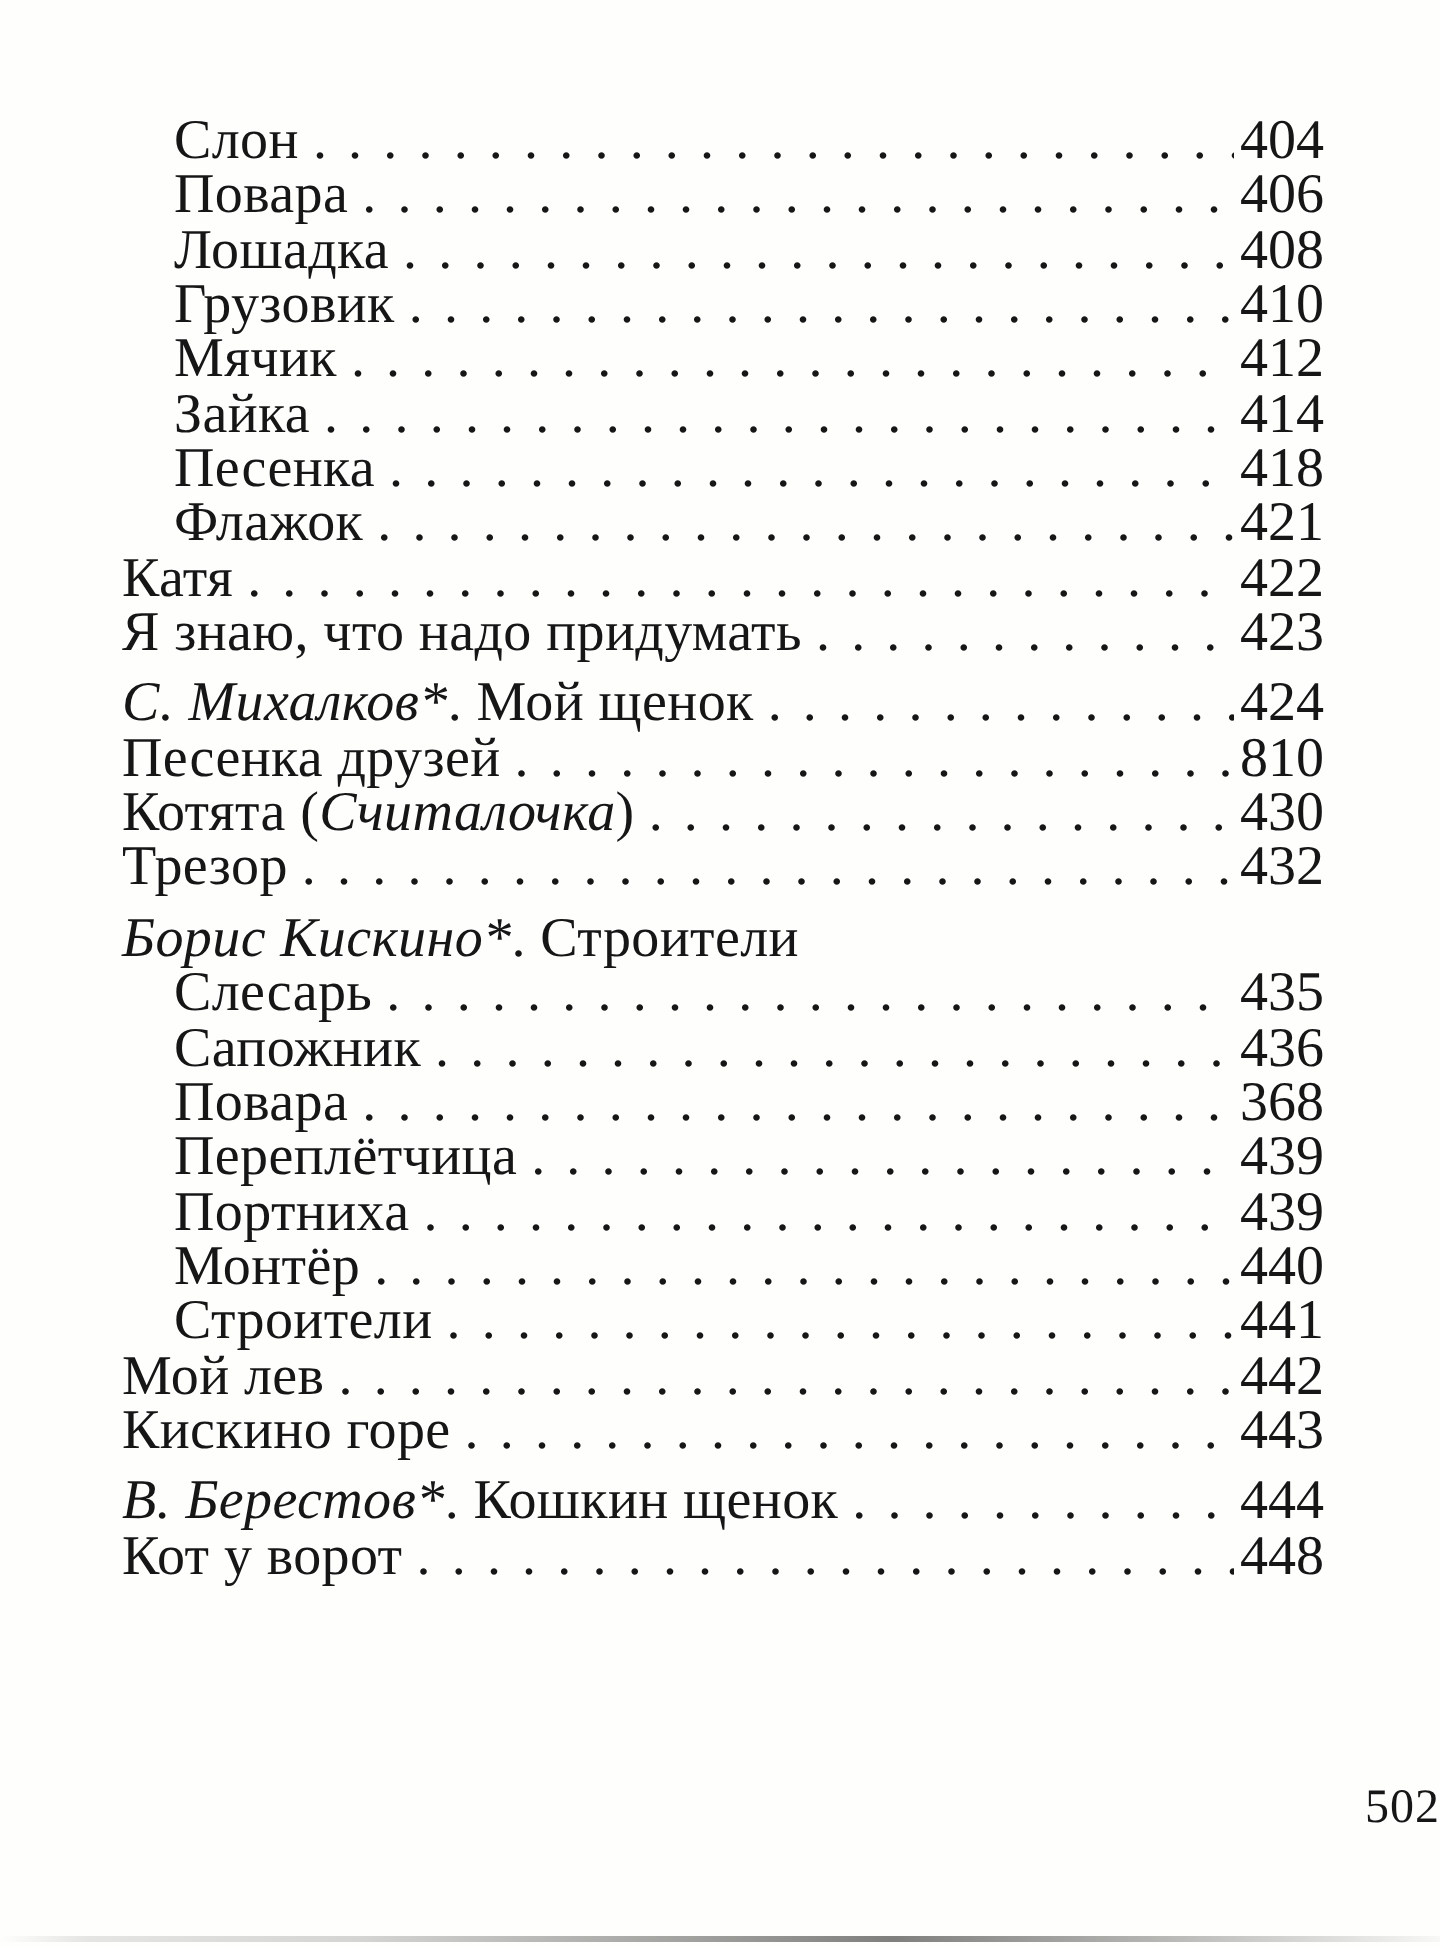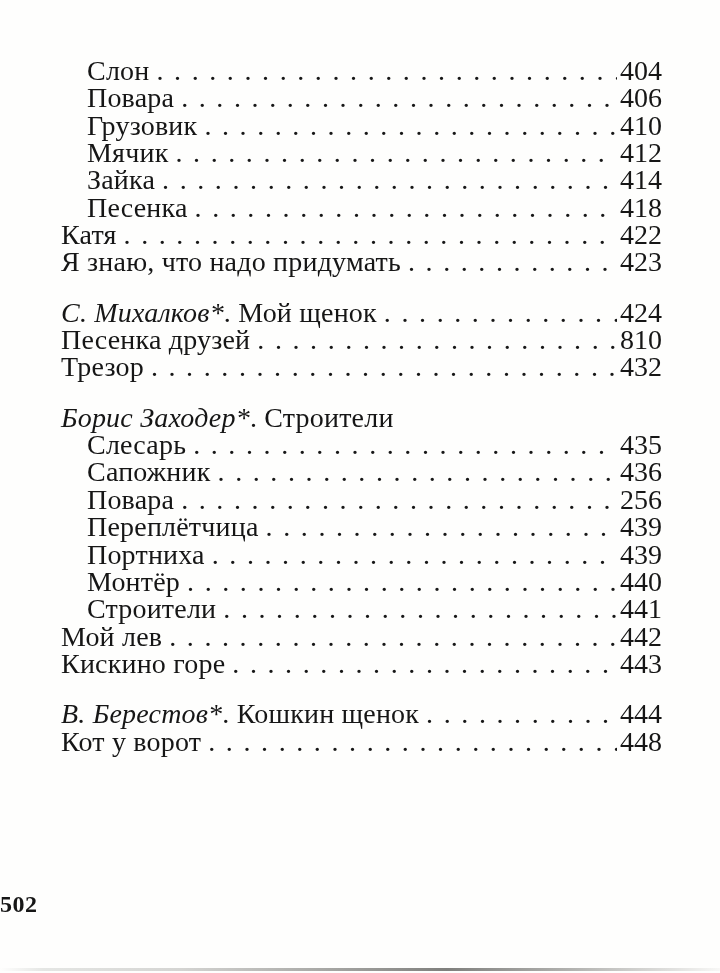--- a/index.html
+++ b/index.html
@@ -21,21 +21,21 @@
   }
   .row {
     display: flex;
     align-items: baseline;
     height: 27.35px;
     font-size: 28px;
     line-height: 27.35px;
     white-space: nowrap;
   }
   .row.indent { padding-left: 26px; }
-  .row.section-gap { margin-top: 23px; }
+  .row.section-gap { margin-top: 8px; }
   .seg.italic { font-style: italic; }
   .title { flex: 0 0 auto; letter-spacing: 0.2px; }
   .leader {
     flex: 1 1 auto;
     overflow: hidden;
     margin: 0 3px 0 7px;
     min-width: 0;
   }
   .leader::after {
     content: ". . . . . . . . . . . . . . . . . . . . . . . . . . . . . . . . . . . . . . . . . . . . . . . . . . . . . . . . . . . .";
@@ -46,24 +46,23 @@
   .pagenum {
     flex: 0 0 auto;
     text-align: center;
     min-width: 10px;
   }
   .footer {
     position: absolute;
     top: 891px;
     left: 0;
     width: 720px;
-    text-align: left;
+    text-align: right;
     font-size: 24px;
     letter-spacing: 0.5px;
-    font-weight: bold;
   }
   .page-edge {
     position: absolute;
     bottom: 2px;
     left: 0;
     width: 720px;
     height: 3px;
     background: linear-gradient(90deg,
       rgba(190,200,195,0.00) 0%,
       rgba(170,175,170,0.30) 6%,
@@ -85,20 +84,25 @@
     <span class="leader"></span>
     <span class="pagenum">404</span>
   </div>
 
   <div class="row indent">
     <span class="title"><span class="seg">Повара</span></span>
     <span class="leader"></span>
     <span class="pagenum">406</span>
   </div>
 
+  <div class="row indent">
+    <span class="title"><span class="seg">Лошадка</span></span>
+    <span class="leader"></span>
+    <span class="pagenum">408</span>
+  </div>
 
   <div class="row indent">
     <span class="title"><span class="seg">Грузовик</span></span>
     <span class="leader"></span>
     <span class="pagenum">410</span>
   </div>
 
   <div class="row indent">
     <span class="title"><span class="seg">Мячик</span></span>
     <span class="leader"></span>
@@ -112,20 +116,25 @@
   </div>
 
 
   <div class="row indent">
     <span class="title"><span class="seg">Песенка</span></span>
     <span class="leader"></span>
     <span class="pagenum">418</span>
   </div>
 
 
+  <div class="row indent">
+    <span class="title"><span class="seg">Флажок</span></span>
+    <span class="leader"></span>
+    <span class="pagenum">421</span>
+  </div>
 
   <div class="row">
     <span class="title"><span class="seg">Катя</span></span>
     <span class="leader"></span>
     <span class="pagenum">422</span>
   </div>
 
   <div class="row">
     <span class="title"><span class="seg">Я знаю, что надо придумать</span></span>
     <span class="leader"></span>
@@ -137,50 +146,55 @@
     <span class="leader"></span>
     <span class="pagenum">424</span>
   </div>
 
   <div class="row">
     <span class="title"><span class="seg">Песенка друзей</span></span>
     <span class="leader"></span>
     <span class="pagenum">810</span>
   </div>
 
+  <div class="row">
+    <span class="title"><span class="seg">Котята (</span><span class="seg italic">Считалочка</span><span class="seg">)</span></span>
+    <span class="leader"></span>
+    <span class="pagenum">430</span>
+  </div>
 
   <div class="row">
     <span class="title"><span class="seg">Трезор</span></span>
     <span class="leader"></span>
     <span class="pagenum">432</span>
   </div>
 
   <div class="row section-gap no-dots">
-    <span class="title"><span class="seg italic">Борис Заходер*</span><span class="seg">. Строители</span></span>
+    <span class="title"><span class="seg italic">Борис Кискино*</span><span class="seg">. Строители</span></span>
     <span class="leader"></span>
     <span class="pagenum"></span>
   </div>
 
   <div class="row indent">
     <span class="title"><span class="seg">Слесарь</span></span>
     <span class="leader"></span>
     <span class="pagenum">435</span>
   </div>
 
   <div class="row indent">
     <span class="title"><span class="seg">Сапожник</span></span>
     <span class="leader"></span>
     <span class="pagenum">436</span>
   </div>
 
 
   <div class="row indent">
     <span class="title"><span class="seg">Повара</span></span>
     <span class="leader"></span>
-    <span class="pagenum">256</span>
+    <span class="pagenum">368</span>
   </div>
 
   <div class="row indent">
     <span class="title"><span class="seg">Переплётчица</span></span>
     <span class="leader"></span>
     <span class="pagenum">439</span>
   </div>
 
   <div class="row indent">
     <span class="title"><span class="seg">Портниха</span></span>

